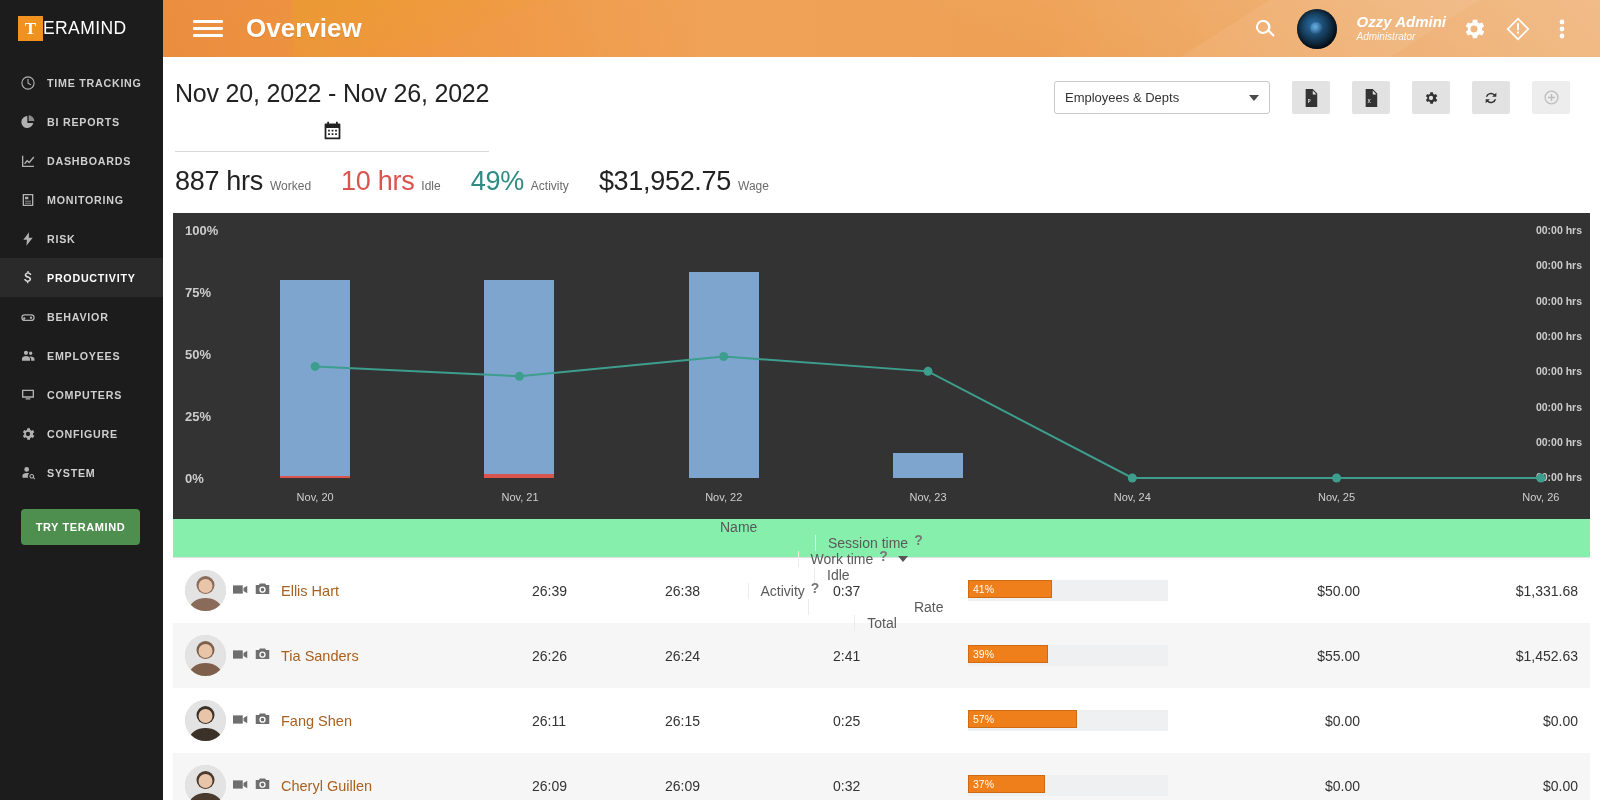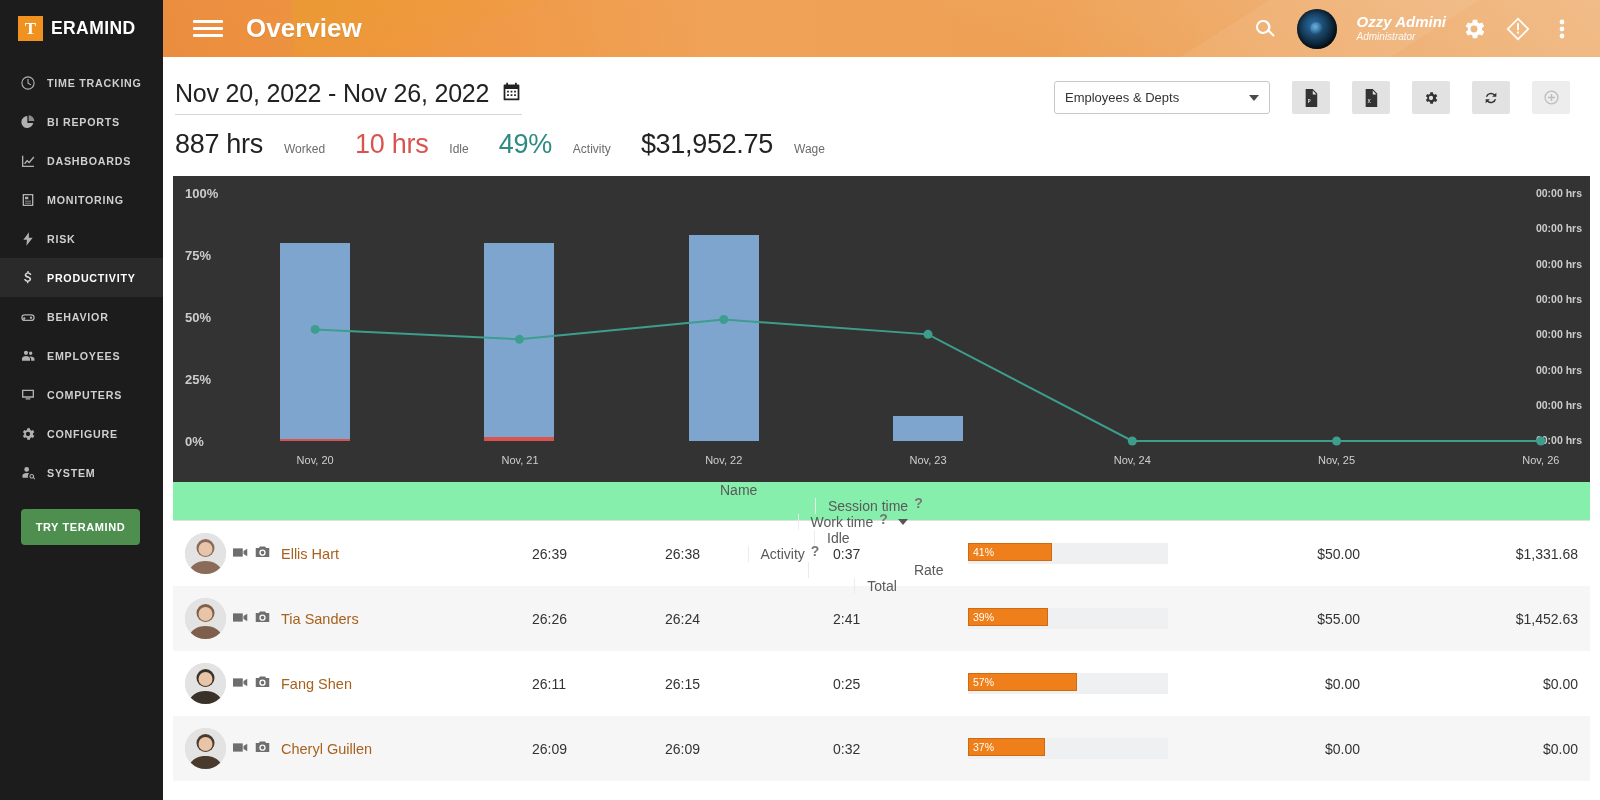--- a/index.html
+++ b/index.html
@@ -24,21 +24,21 @@
     padding-left: 18px; gap: 0px;
   }
   .brand-mark {
     width: 25px; height: 25px; background: #f0921f;
     color: #fff; font-weight: bold; font-size: 17px;
     display: flex; align-items: center; justify-content: center;
     font-family: "Liberation Serif", serif;
   }
   .brand-text {
     color: #fff; font-size: 17.5px; letter-spacing: 0.4px;
-    font-family: "Liberation Sans", sans-serif; padding-left: 8px; font-weight: bold;
+    font-family: "Liberation Sans", sans-serif; padding-left: 0;
   }
   .nav { margin-top: 6px; }
   .nav-item {
     height: 39px; display: flex; align-items: center;
     padding-left: 19px; gap: 11px; cursor: pointer;
     color: #cfcfcf;
   }
   .nav-item .ico {
     width: 17px; height: 17px; display: flex;
     align-items: center; justify-content: center;
@@ -108,42 +108,42 @@
   
   .content { flex:1; overflow:hidden; background:#fff; }
 
   .toolbar-row {
     display:flex; align-items:flex-start; padding: 22px 30px 0 12px;
     position: relative;
   }
   .daterange {
     display:flex; align-items:center; gap:12px;
     border-bottom: 1px solid #d8d8d8; padding-bottom: 6px;
-    margin-left: 0px; cursor:pointer;
+    margin-left: 0px; cursor:pointer;flex-direction:column;
   }
   .daterange-text { font-size: 25px; color:#222; font-weight: 400; letter-spacing:-0.2px; }
   .cal-icon svg { width:21px; height:21px; fill:#222; }
 
   .toolbar-right { margin-left:auto; display:flex; align-items:center; gap:22px; margin-top:2px; }
   .select-box {
     width: 216px; height: 33px; border:1px solid #c9c9c9; background:#fff;
     border-radius: 3px; display:flex; align-items:center; padding: 0 10px;
     font-size: 13px; color:#333; cursor:pointer; justify-content:space-between;
   }
   .caret { width:0;height:0;border-left:5px solid transparent;border-right:5px solid transparent;border-top:6px solid #4a4a4a;}
   .tbtn {
     width: 38px; height: 33px; background:#e2e2e2; border:none; border-radius:2px;
     display:flex; align-items:center; justify-content:center; cursor:pointer;
   }
   .tbtn svg { fill:#333; }
   .tbtn.ghost { background:#ededed; }
   .tbtn.ghost svg { fill:#bdbdbd; }
 
   .stats { display:flex; align-items:baseline; gap:0; padding: 14px 0 0 12px; }
-  .stat { display:flex; align-items:baseline; gap:21px; margin-right: 30px; }
+  .stat { display:flex; align-items:baseline; gap:7px; margin-right: 30px; }
   .stat-val { font-size: 27px; font-weight: 400; letter-spacing:-.3px; }
   .stat-lbl { font-size: 12px; color:#6b6b6b; }
 
   
   .chart-card {
     margin: 16px 10px 0 10px; height: 306px; background:#333333;
     position: relative; overflow:hidden;
   }
   .chart-inner { position:absolute; inset:0; }
   .ylab {

